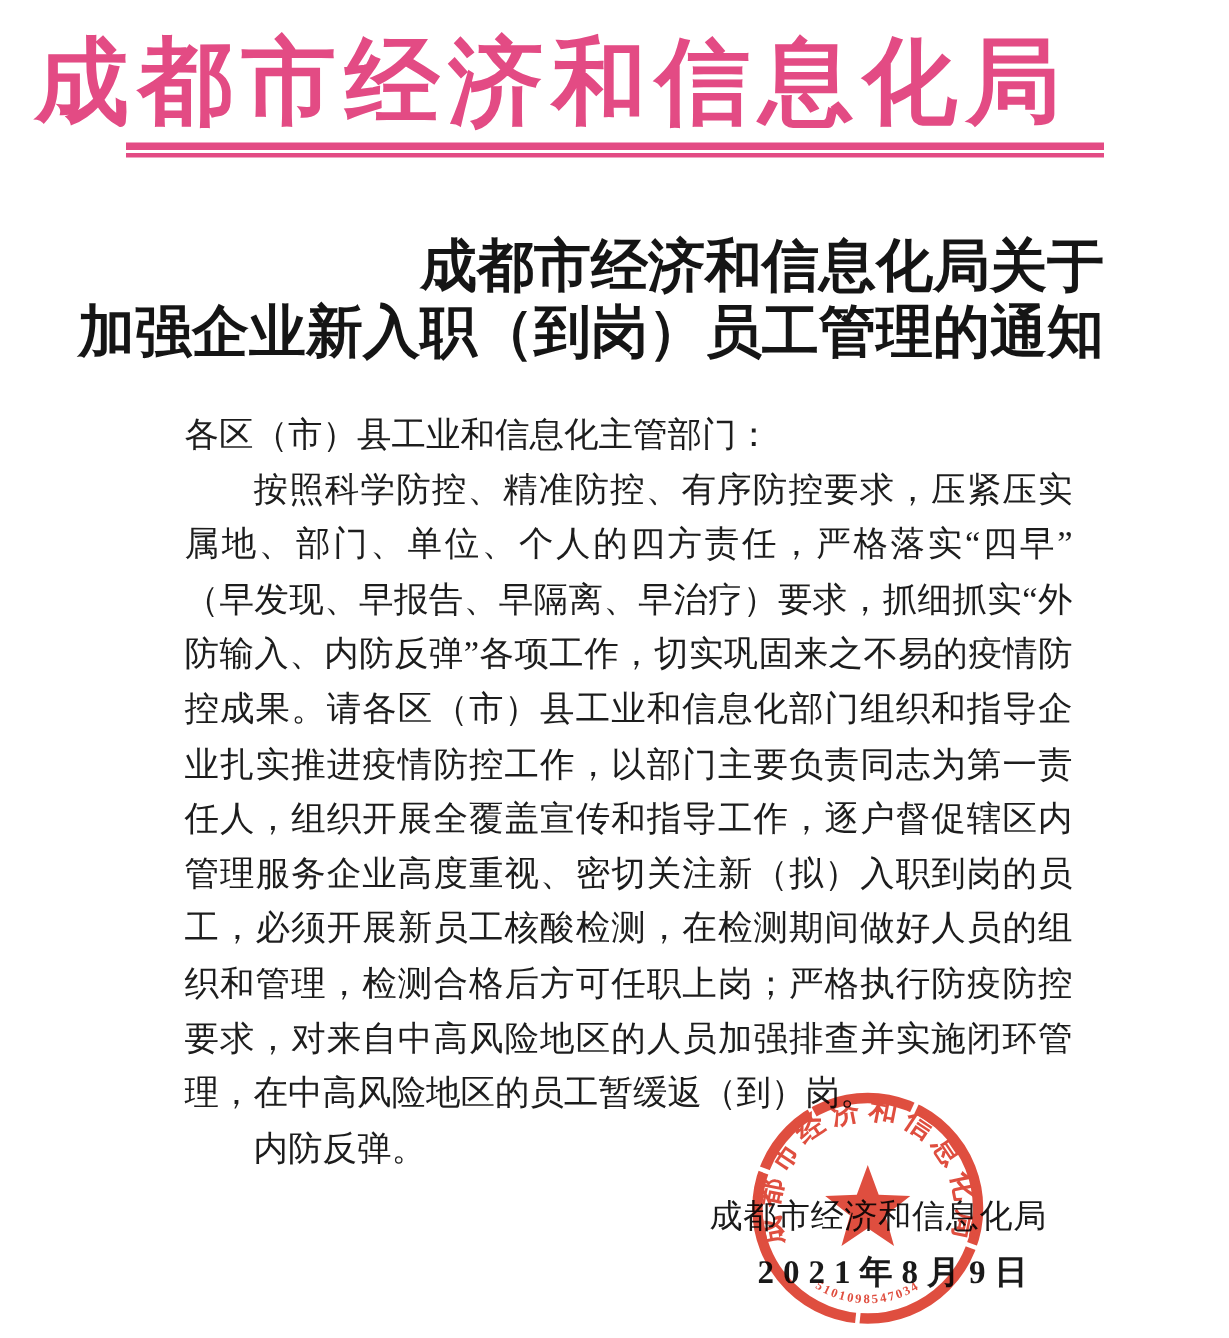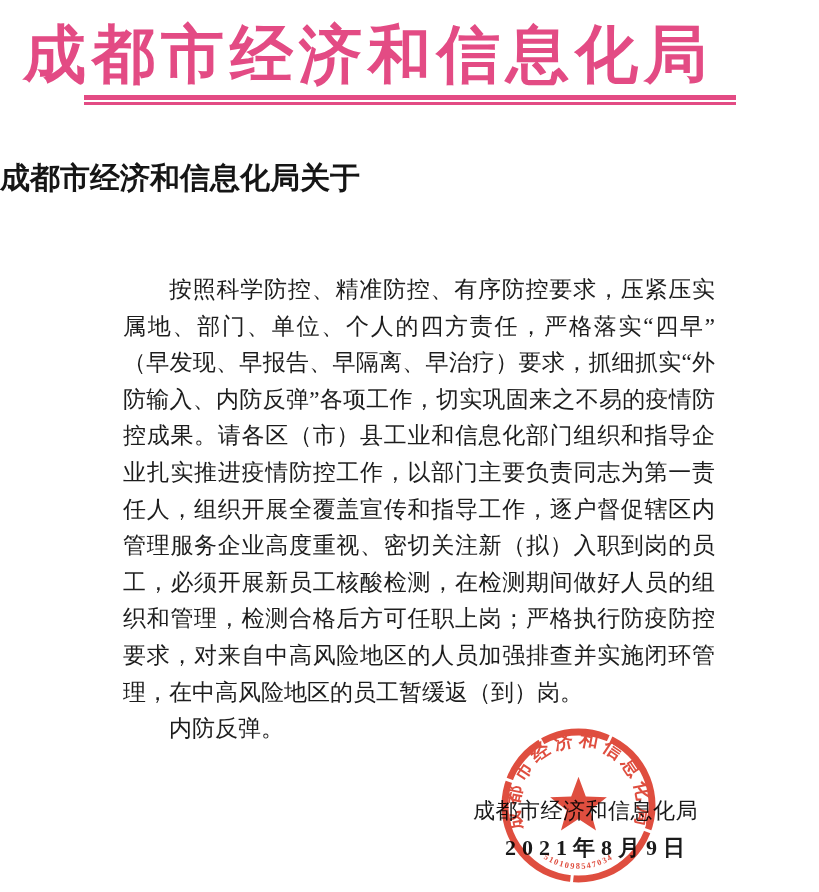--- a/index.html
+++ b/index.html
@@ -22,22 +22,22 @@
     font-size:63px;font-weight:bold;
     letter-spacing:6px;
     color:var(--letterhead-pink);
     white-space:nowrap;
   }
   .header-rule{position:absolute;top:95px;left:84px;width:658px;}
   .header-rule .thick{height:5px;background:var(--letterhead-pink);}
   .header-rule .thin{height:3px;background:var(--letterhead-pink);margin-top:2px;}
   .doc-title{
     position:absolute;top:156px;left:0;width:100%;
-    text-align:left;
-    font-weight:bold;font-size:30px;line-height:44px;
+    text-align:right;
+    font-weight:bold;font-size:38px;line-height:44px;
     color:#151515;
   }
   .body-block{
     position:absolute;top:272px;left:123px;width:592px;
     font-size:23px;line-height:36.6px;
     text-align:justify;text-justify:inter-ideograph;
   }
   .body-block p{margin:0;}
   .para-indent{text-indent:2em;}
   .signature{
@@ -67,23 +67,25 @@
 
   <div class="letterhead">成都市经济和信息化局</div>
 
   <div class="header-rule">
     <div class="thick"></div>
     <div class="thin"></div>
   </div>
 
   <div class="doc-title">
     <div>成都市经济和信息化局关于</div>
+    <div>加强企业新入职（到岗）员工管理的通知</div>
   </div>
 
   <div class="body-block">
+    <p>各区（市）县工业和信息化主管部门：</p>
     <p class="para-indent">按照科学防控、精准防控、有序防控要求，压紧压实属地、部门、单位、个人的四方责任，严格落实“四早”（早发现、早报告、早隔离、早治疗）要求，抓细抓实“外防输入、内防反弹”各项工作，切实巩固来之不易的疫情防控成果。请各区（市）县工业和信息化部门组织和指导企业扎实推进疫情防控工作，以部门主要负责同志为第一责任人，组织开展全覆盖宣传和指导工作，逐户督促辖区内管理服务企业高度重视、密切关注新（拟）入职到岗的员工，必须开展新员工核酸检测，在检测期间做好人员的组织和管理，检测合格后方可任职上岗；严格执行防疫防控要求，对来自中高风险地区的人员加强排查并实施闭环管理，在中高风险地区的员工暂缓返（到）岗。</p>
     <p class="para-indent">内防反弹。</p>
   </div>
 
   <div class="signature">成都市经济和信息化局</div>
   <div class="sig-date">2021年8月9日</div>
 
   <svg class="seal" viewBox="0 0 160 160" aria-hidden="true">
     <circle cx="80" cy="80" r="74" fill="none" stroke="var(--seal-red)" stroke-width="7"></circle>
 

